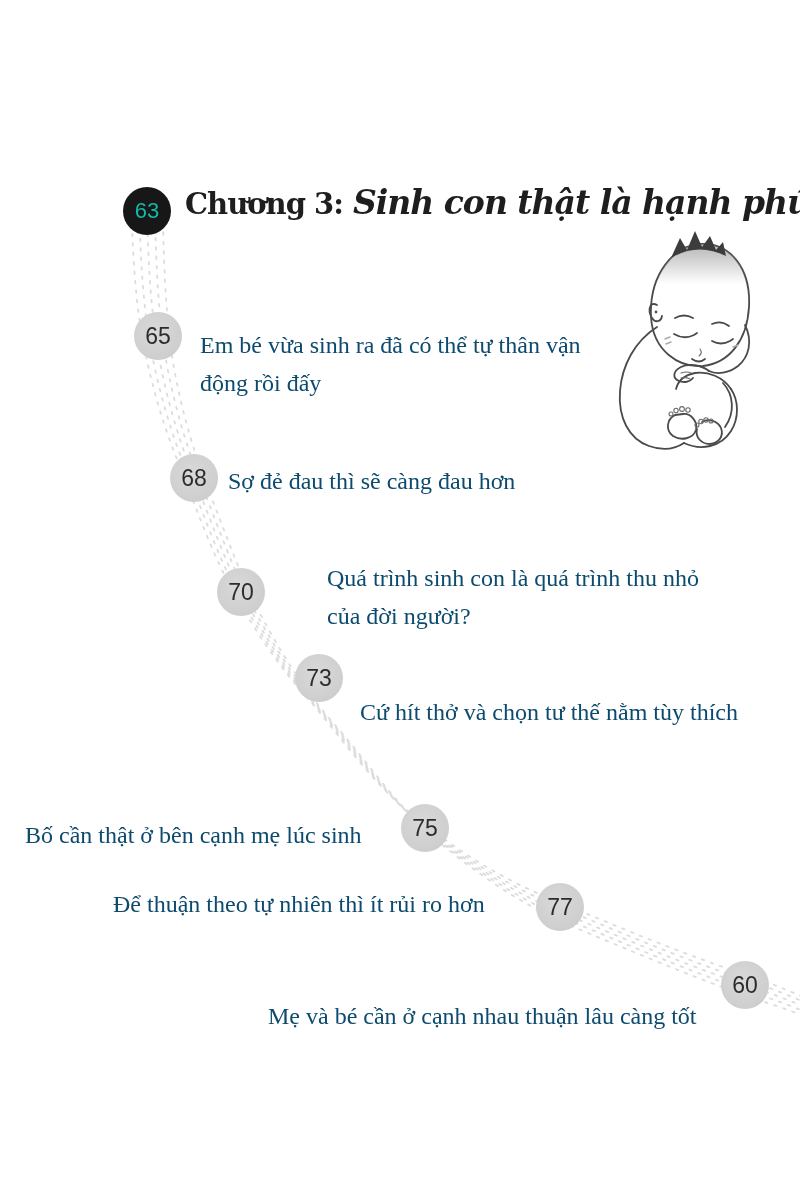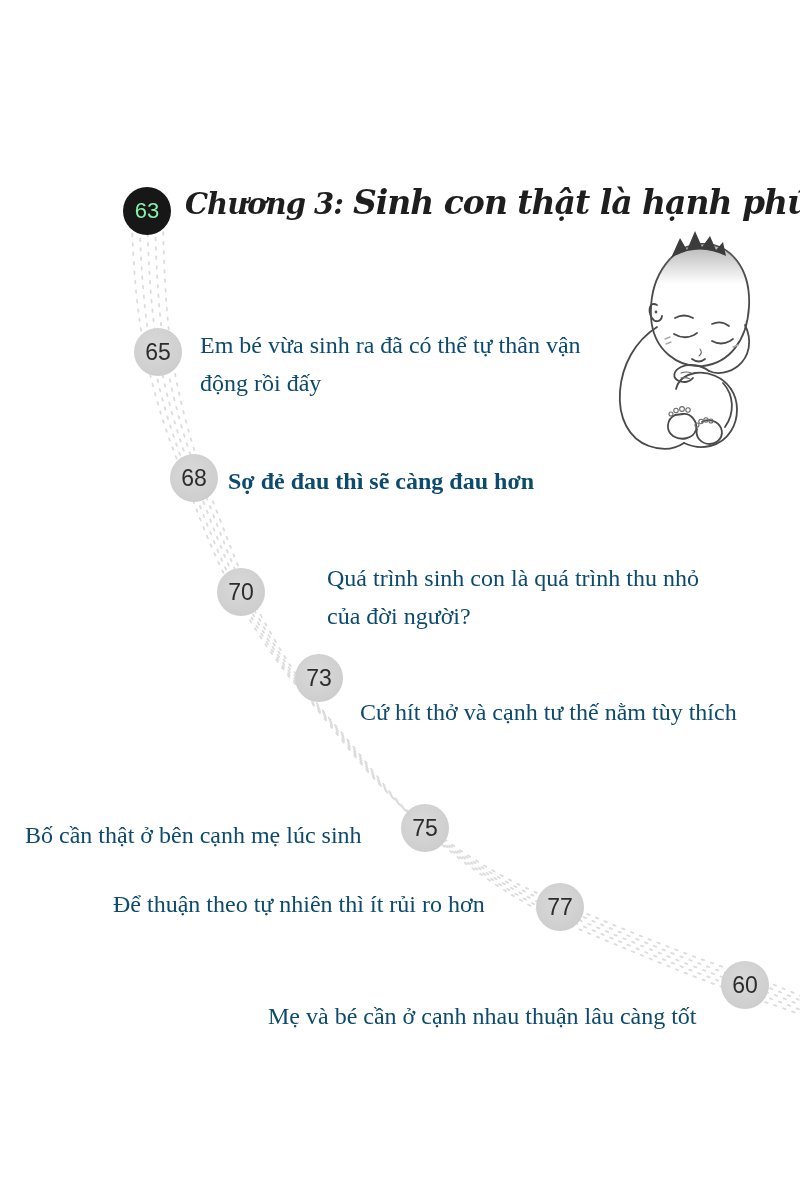--- a/index.html
+++ b/index.html
@@ -17,50 +17,50 @@
 
   
   .pn-circle{
     position:absolute;width:48px;height:48px;border-radius:50%;
     display:flex;align-items:center;justify-content:center;
     font-family:"Liberation Sans", sans-serif;
     font-size:23px;color:#2c2c2c;
     background:radial-gradient(circle at 45% 40%, #d9d9d9 0%, #cfcfcf 65%, #c6c6c6 100%);
   }
   .pn-circle.black{
-    background:#171717;color:#86efac;font-size:22px;
+    background:#171717;color:#14b8a6;font-size:22px;
   }
 
   
   #chapter-header{position:absolute;left:185px;top:183px;white-space:nowrap;}
   .chapter-prefix{
-    font-family:"DejaVu Serif", serif;font-style:italic;font-weight:700;
+    font-family:"DejaVu Serif", serif;font-weight:700;
     font-size:29px;letter-spacing:-1px;
   }
   .chapter-title{
     font-family:"DejaVu Serif", serif;font-style:italic;font-weight:700;
     font-size:33px;letter-spacing:-1px;margin-left:6px;
   }
 
   
   .entry-text{
     position:absolute;font-size:24px;line-height:38px;color:#0c4a6e;
   }
   .nowrap{white-space:nowrap;}
   #entry-65-text{left:200px;top:326px;width:405px;}
-  #entry-68-text{left:228px;top:462px;font-weight:bold;}
+  #entry-68-text{left:228px;top:462px;}
   #entry-70-text{left:285px;top:559px;width:400px;margin-left:42px;}
   #entry-73-text{left:360px;top:693px;}
   #entry-75-text{left:25px;top:816px;}
   #entry-77-text{left:113px;top:885px;}
   #entry-80-text{left:268px;top:997px;}
 
   
   #circle-63{left:123px;top:187px;}
-  #circle-65{left:134px;top:328px;}
+  #circle-65{left:134px;top:312px;}
   #circle-68{left:170px;top:454px;}
   #circle-70{left:217px;top:568px;}
   #circle-73{left:295px;top:654px;}
   #circle-75{left:401px;top:804px;}
   #circle-77{left:536px;top:883px;}
   #circle-80{left:721px;top:961px;}
 
   
   #baby-illustration{position:absolute;left:605px;top:225px;width:180px;height:230px;}
   .bline{stroke:#4a4a4a;stroke-width:1.8;fill:none;stroke-linecap:round;stroke-linejoin:round;}
@@ -158,21 +158,21 @@
   <div class="entry-text nowrap" id="entry-68-text">Sợ đẻ đau thì sẽ càng đau hơn</div>
 
   <div class="pn-circle" id="circle-70">
     <span>70</span>
   </div>
   <div class="entry-text" id="entry-70-text">Quá trình sinh con là quá trình thu nhỏ của đời người?</div>
 
   <div class="pn-circle" id="circle-73">
     <span>73</span>
   </div>
-  <div class="entry-text nowrap" id="entry-73-text">Cứ hít thở và cạnh tư thế nằm tùy thích</div>
+  <div class="entry-text nowrap" id="entry-73-text">Cứ hít thở và chọn tư thế nằm tùy thích</div>
 
   <div class="entry-text nowrap" id="entry-75-text">Bố cần thật ở bên cạnh mẹ lúc sinh</div>
   <div class="pn-circle" id="circle-75">
     <span>75</span>
   </div>
 
   <div class="entry-text nowrap" id="entry-77-text">Để thuận theo tự nhiên thì ít rủi ro hơn</div>
   <div class="pn-circle" id="circle-77">
     <span>77</span>
   </div>

